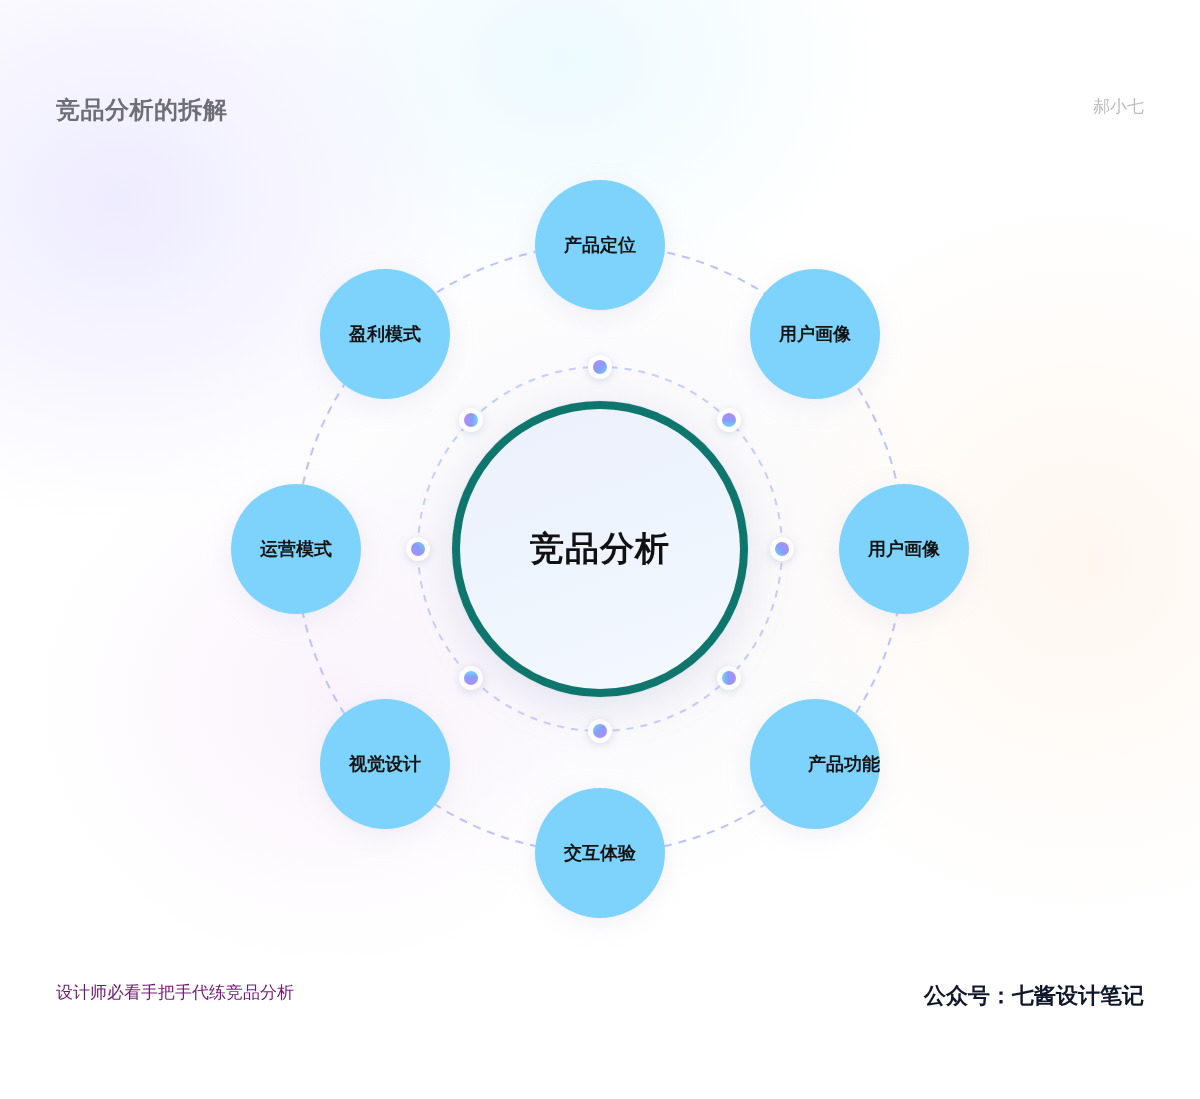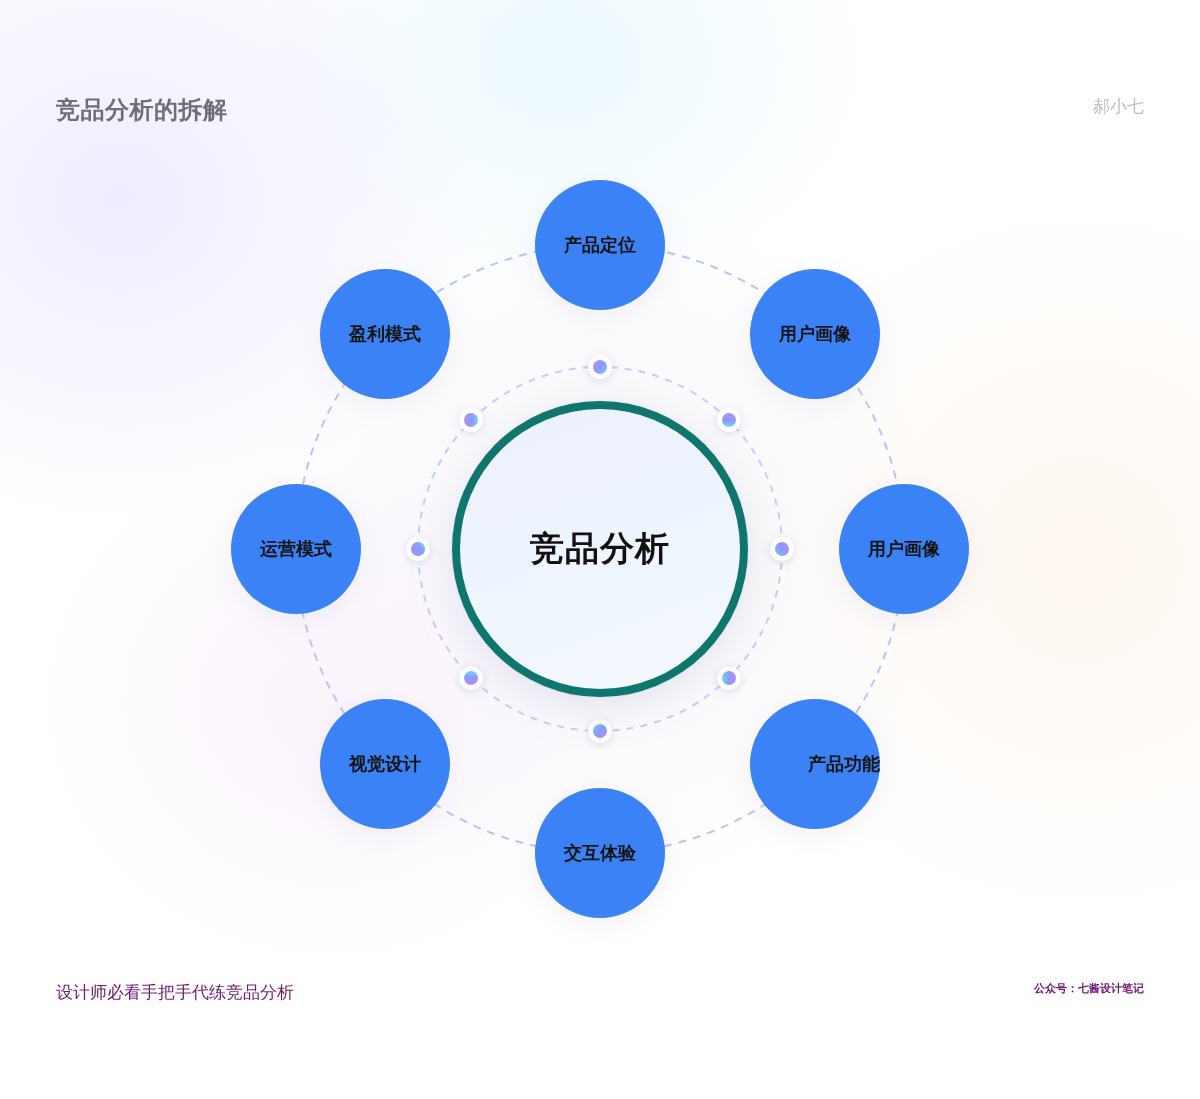--- a/index.html
+++ b/index.html
@@ -25,37 +25,37 @@
     .header-right {
       position: absolute; right: 56px; top: 95px;
       font-size: 17px; color: #b9b9be;
     }
     .footer-left {
       position: absolute; left: 56px; top: 981px;
       font-size: 17px; color: #701a75;
     }
     .footer-right {
       position: absolute; right: 56px; top: 981px;
-      font-size: 11px; font-weight: bold; color: #701a75;
+      font-size: 22px; font-weight: bold; color: #0f172a;
     }
     svg.rings { position: absolute; left: 0; top: 0; }
     .center-outer {
       position: absolute; left: 452px; top: 401px; width: 296px; height: 296px;
       border-radius: 50%; background: #0f766e;
       box-shadow: 0 10px 40px rgba(170,170,200,0.28), 0 0 0 1px rgba(235,235,245,0.6);
     }
     .center-inner {
       position: absolute; left: 8px; top: 8px; width: 280px; height: 280px; border-radius: 50%;
       background: linear-gradient(160deg, #ecf0fd 0%, #eef4fd 45%, #f4f9ff 100%);
       display: flex; align-items: center; justify-content: center;
     }
     .center-label { font-size: 34px; font-weight: bold; color: #111111; letter-spacing: 1px; }
     .node {
       position: absolute; width: 130px; height: 130px; border-radius: 50%;
-      background: #3b82f6; display: flex; align-items: center; justify-content: center;
+      background: #7dd3fc; display: flex; align-items: center; justify-content: center;
       box-shadow: 0 6px 24px rgba(190,190,215,0.22);
       cursor: pointer;
     }
     .node span { font-size: 18px; font-weight: bold; color: #141414; }
     .dot {
       position: absolute; width: 24px; height: 24px; border-radius: 50%;
       background: #ffffff; box-shadow: 0 2px 8px rgba(160,160,200,0.35);
     }
     .dot i {
       position: absolute; left: 5px; top: 5px; width: 14px; height: 14px; border-radius: 50%;

